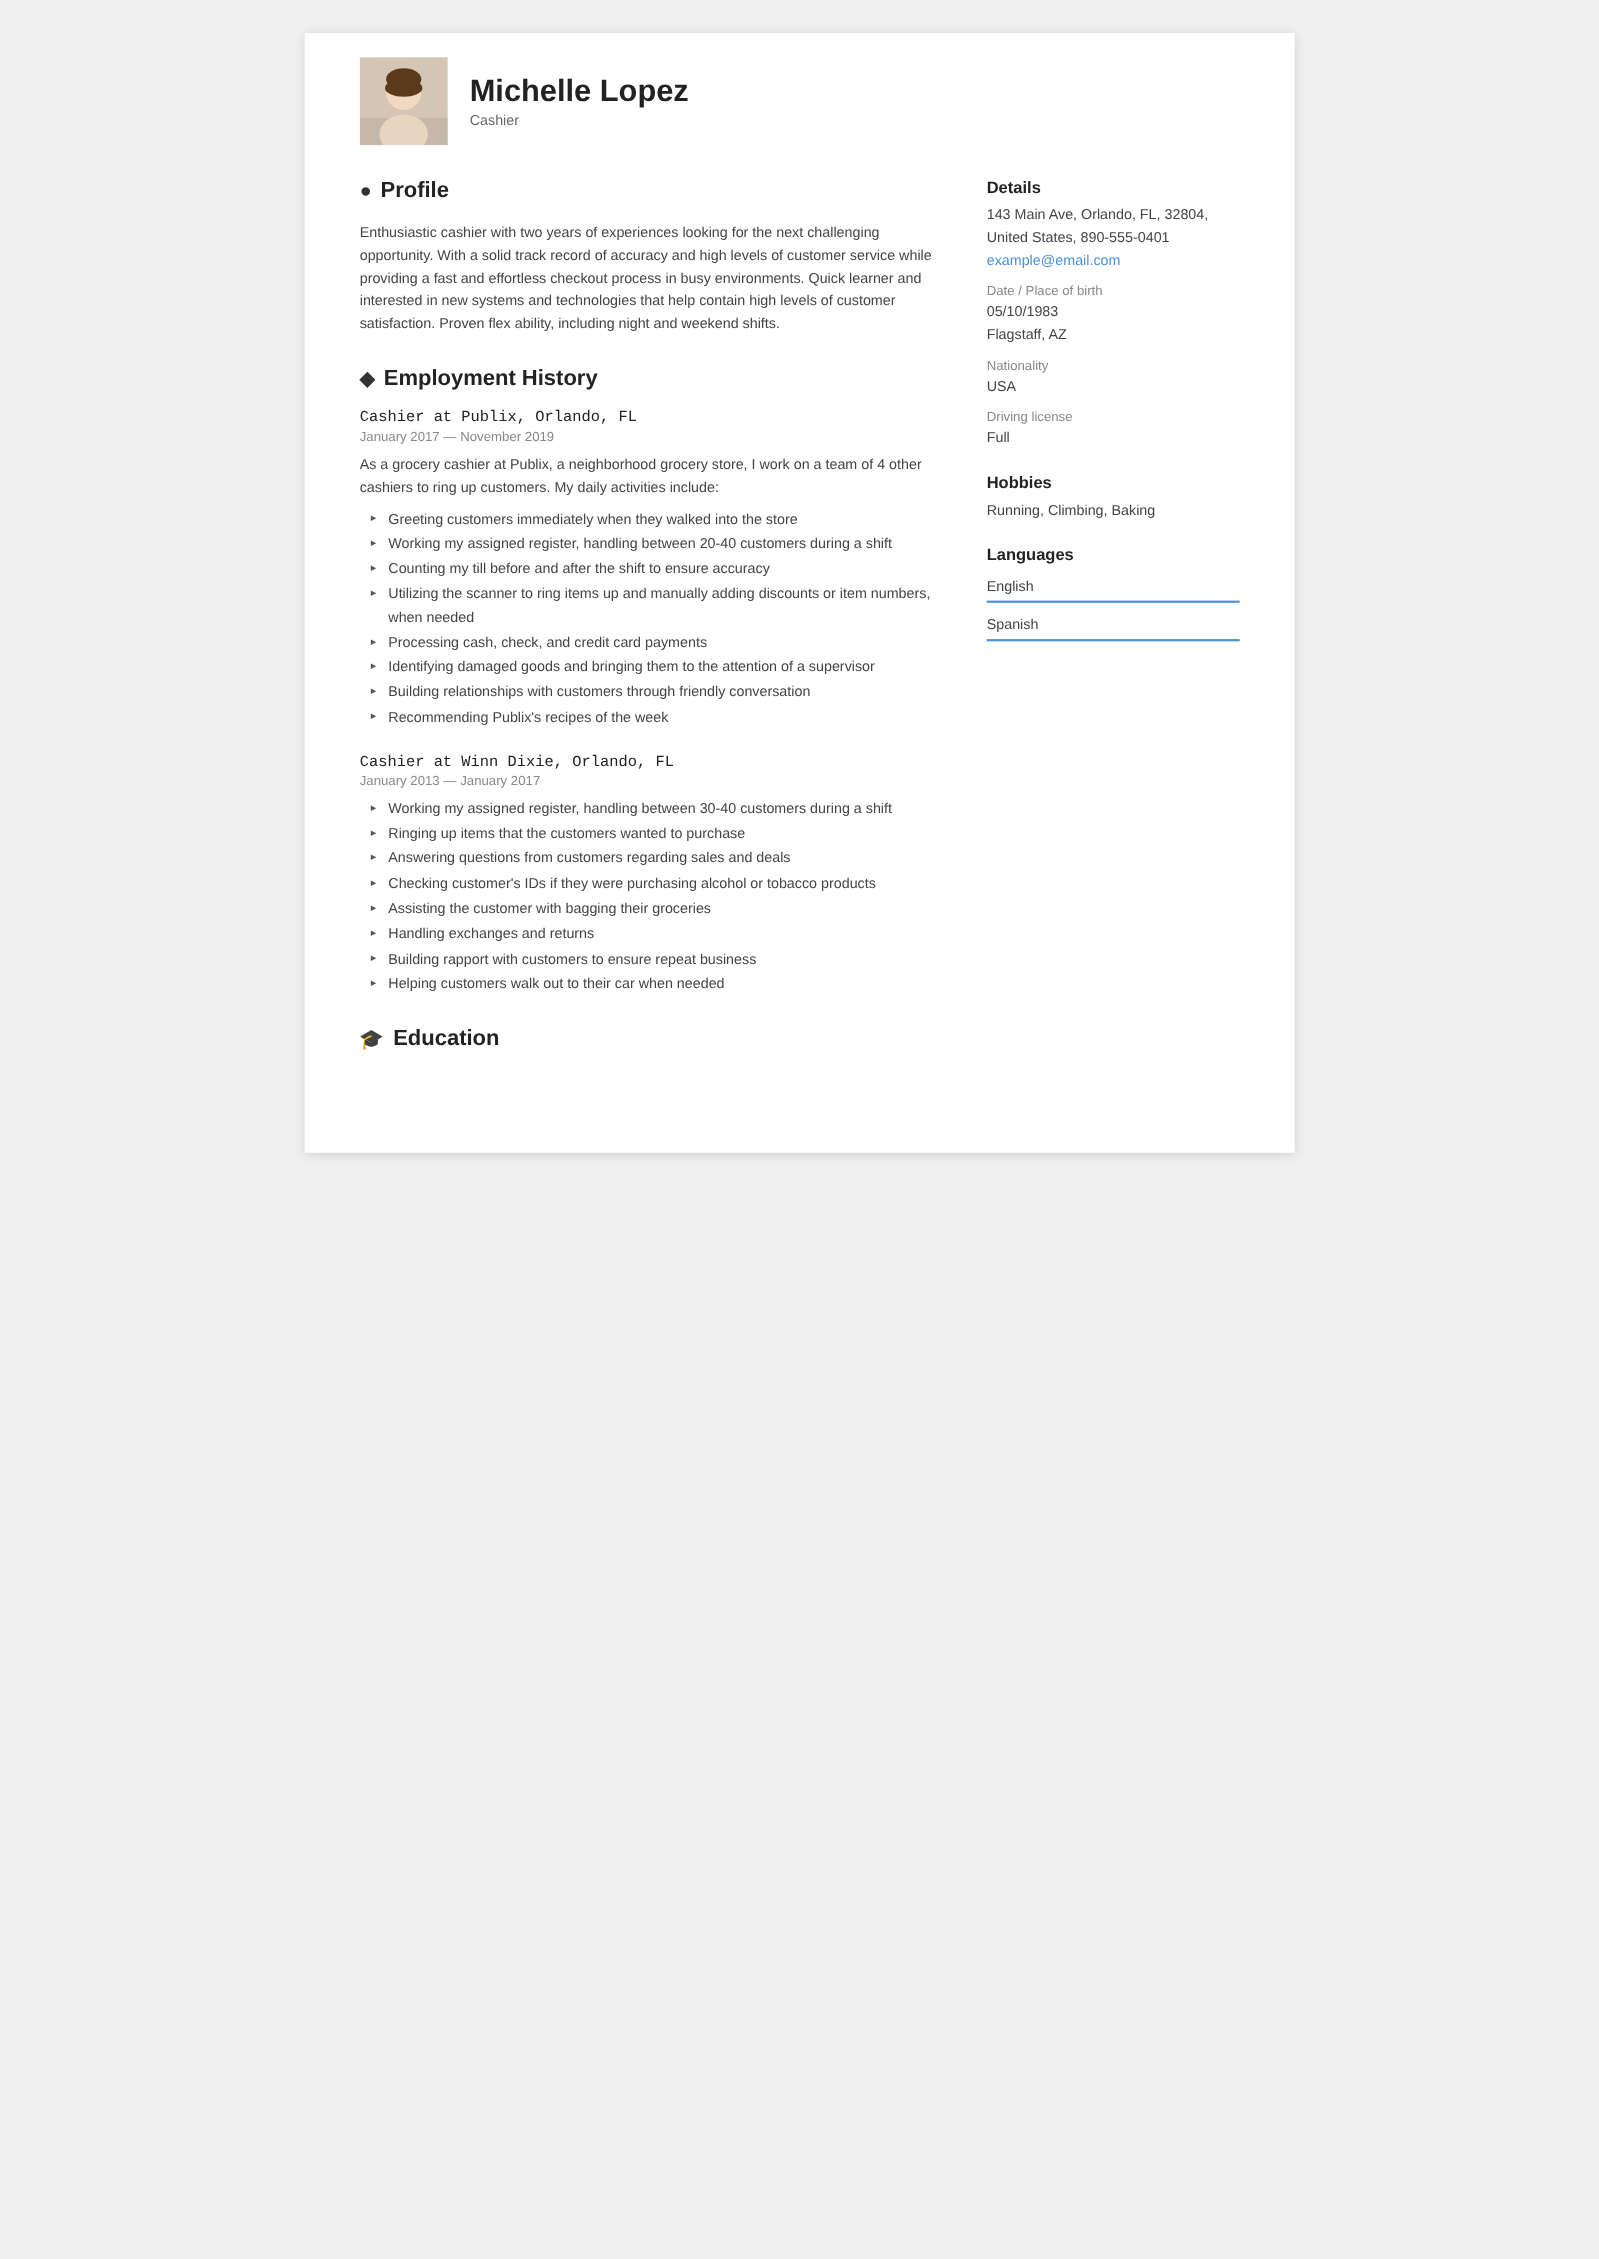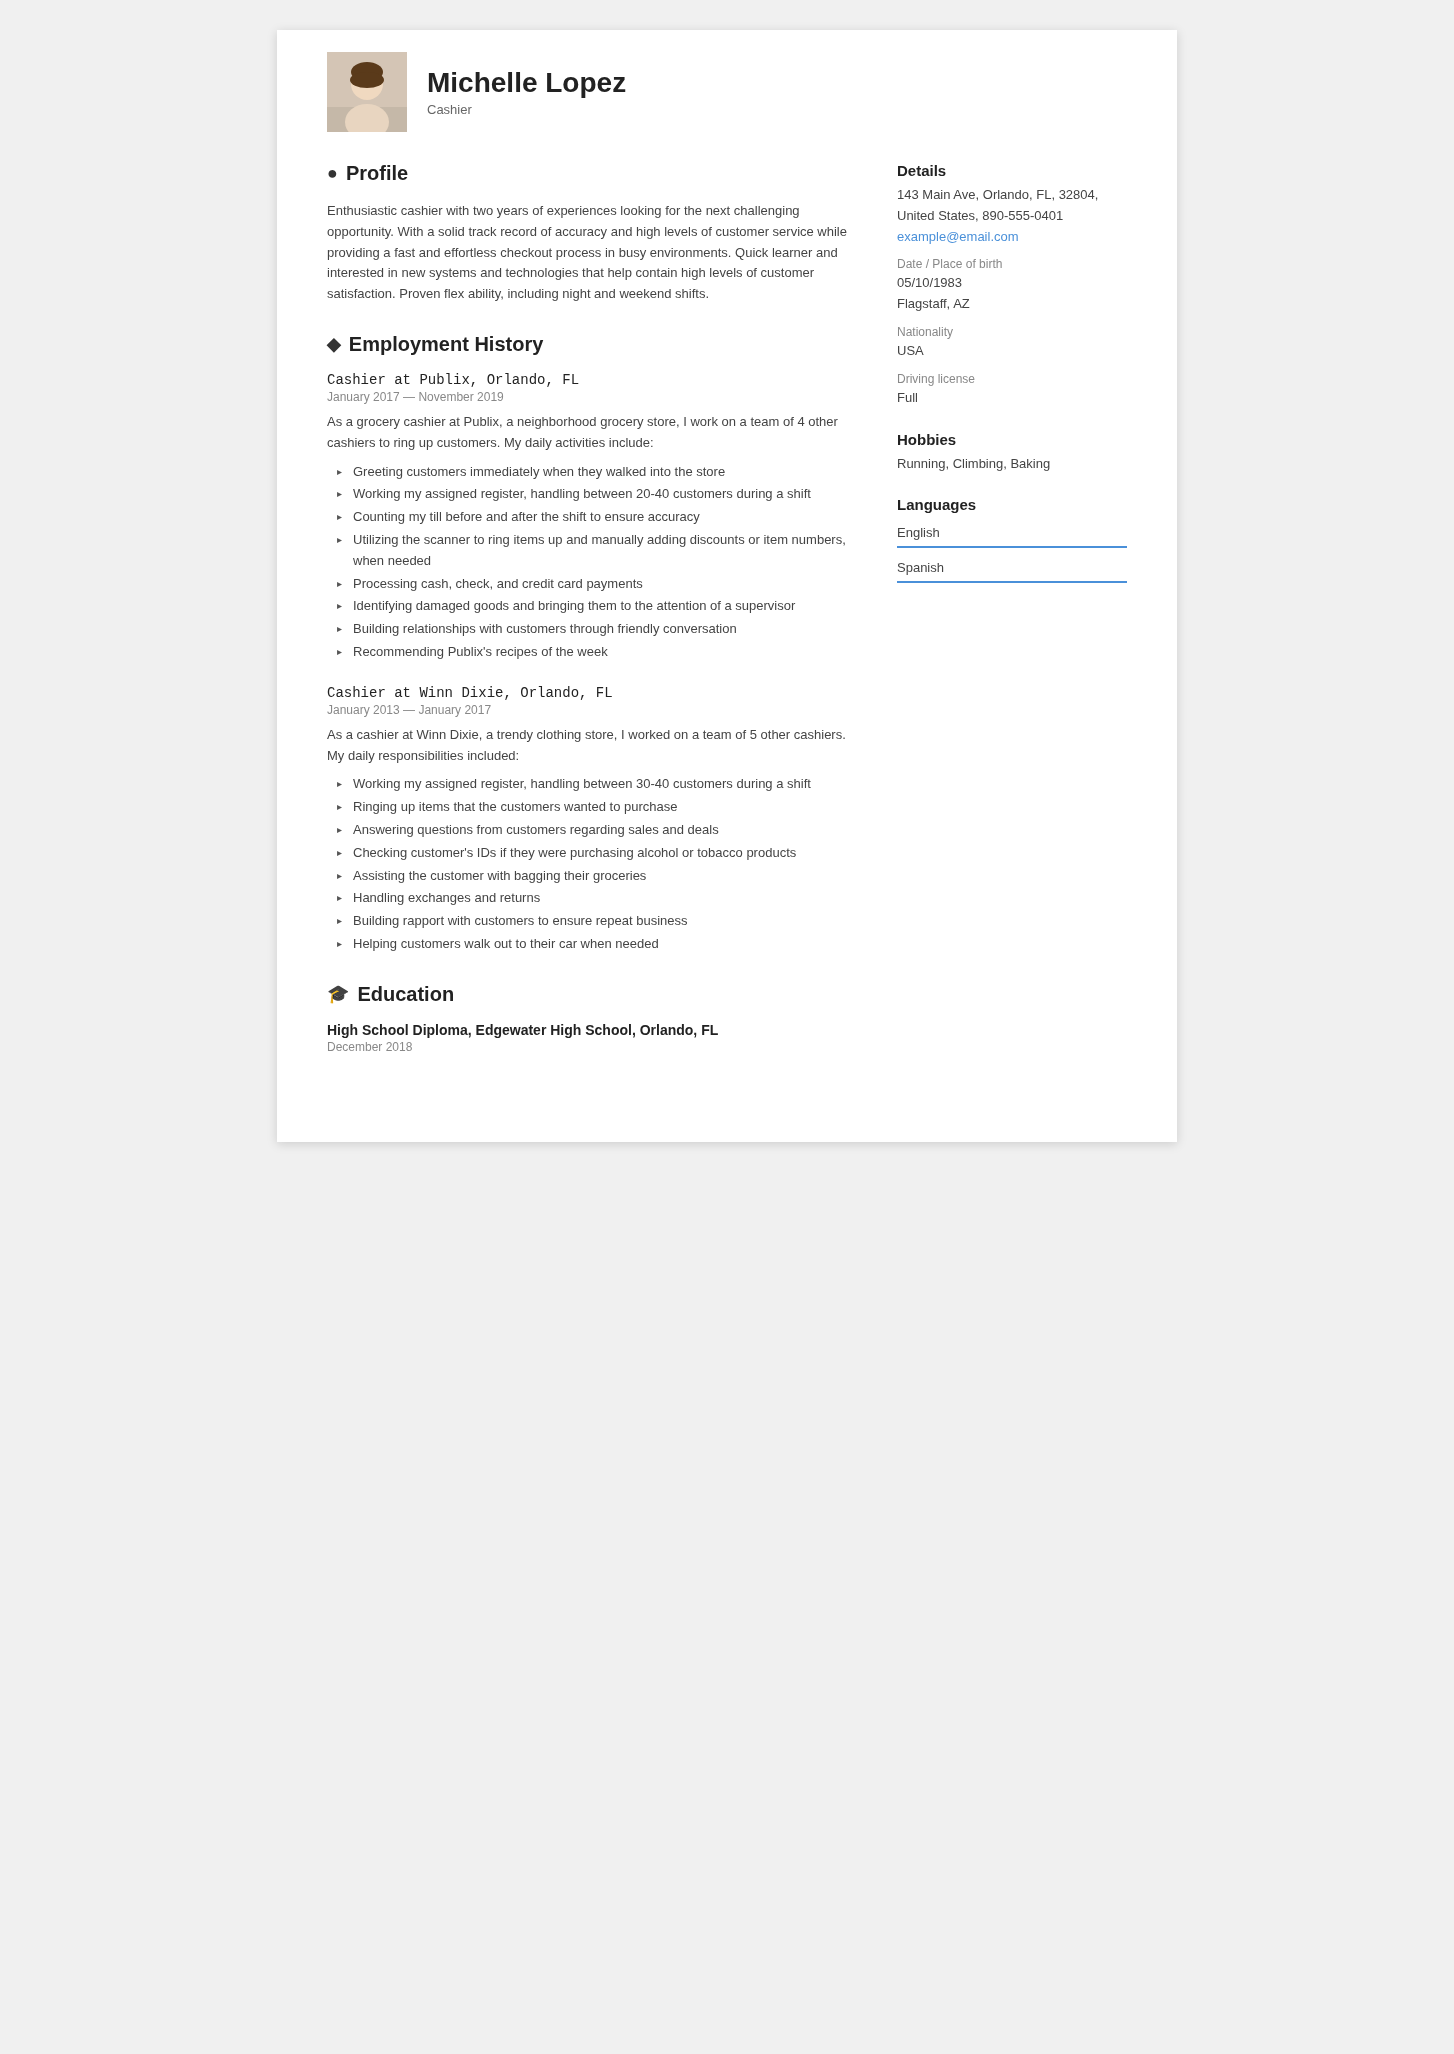--- a/index.html
+++ b/index.html
@@ -258,43 +258,38 @@
             <li>Building relationships with customers through friendly conversation</li>
             <li>Recommending Publix's recipes of the week</li>
           </ul>
         </div>
 
         <div class="job-entry">
           <div class="job-title">
             <span>Cashier at</span><span> Winn Dixie, Orlando, FL</span>
           </div>
           <div class="job-dates">January 2013 — January 2017</div>
-          <p class="job-desc">As a cashier at Winn Dixie, a trendy clothing store, I worked on a team of 5 other cashiers. My daily responsibilities included:</p>
           <ul class="bullet-list">
             <li>Working my assigned register, handling between 30-40 customers during a shift</li>
             <li>Ringing up items that the customers wanted to purchase</li>
             <li>Answering questions from customers regarding sales and deals</li>
             <li>Checking customer's IDs if they were purchasing alcohol or tobacco products</li>
             <li>Assisting the customer with bagging their groceries</li>
             <li>Handling exchanges and returns</li>
             <li>Building rapport with customers to ensure repeat business</li>
             <li>Helping customers walk out to their car when needed</li>
           </ul>
         </div>
       </div>
 
       <div class="section">
         <div class="section-title">
           <span class="section-icon">🎓</span>
           <span>Education</span>
         </div>
-        <div class="job-entry">
-          <div class="edu-degree">High School Diploma, Edgewater High School, Orlando, FL</div>
-          <div class="edu-date">December 2018</div>
-        </div>
       </div>
 
     </div>
 
     <div class="right-column">
 
       <div class="details-section">
         <div class="details-heading">Details</div>
         <div class="details-text">143 Main Ave, Orlando, FL, 32804, United States, 890-555-0401</div>
         <div class="details-text">

